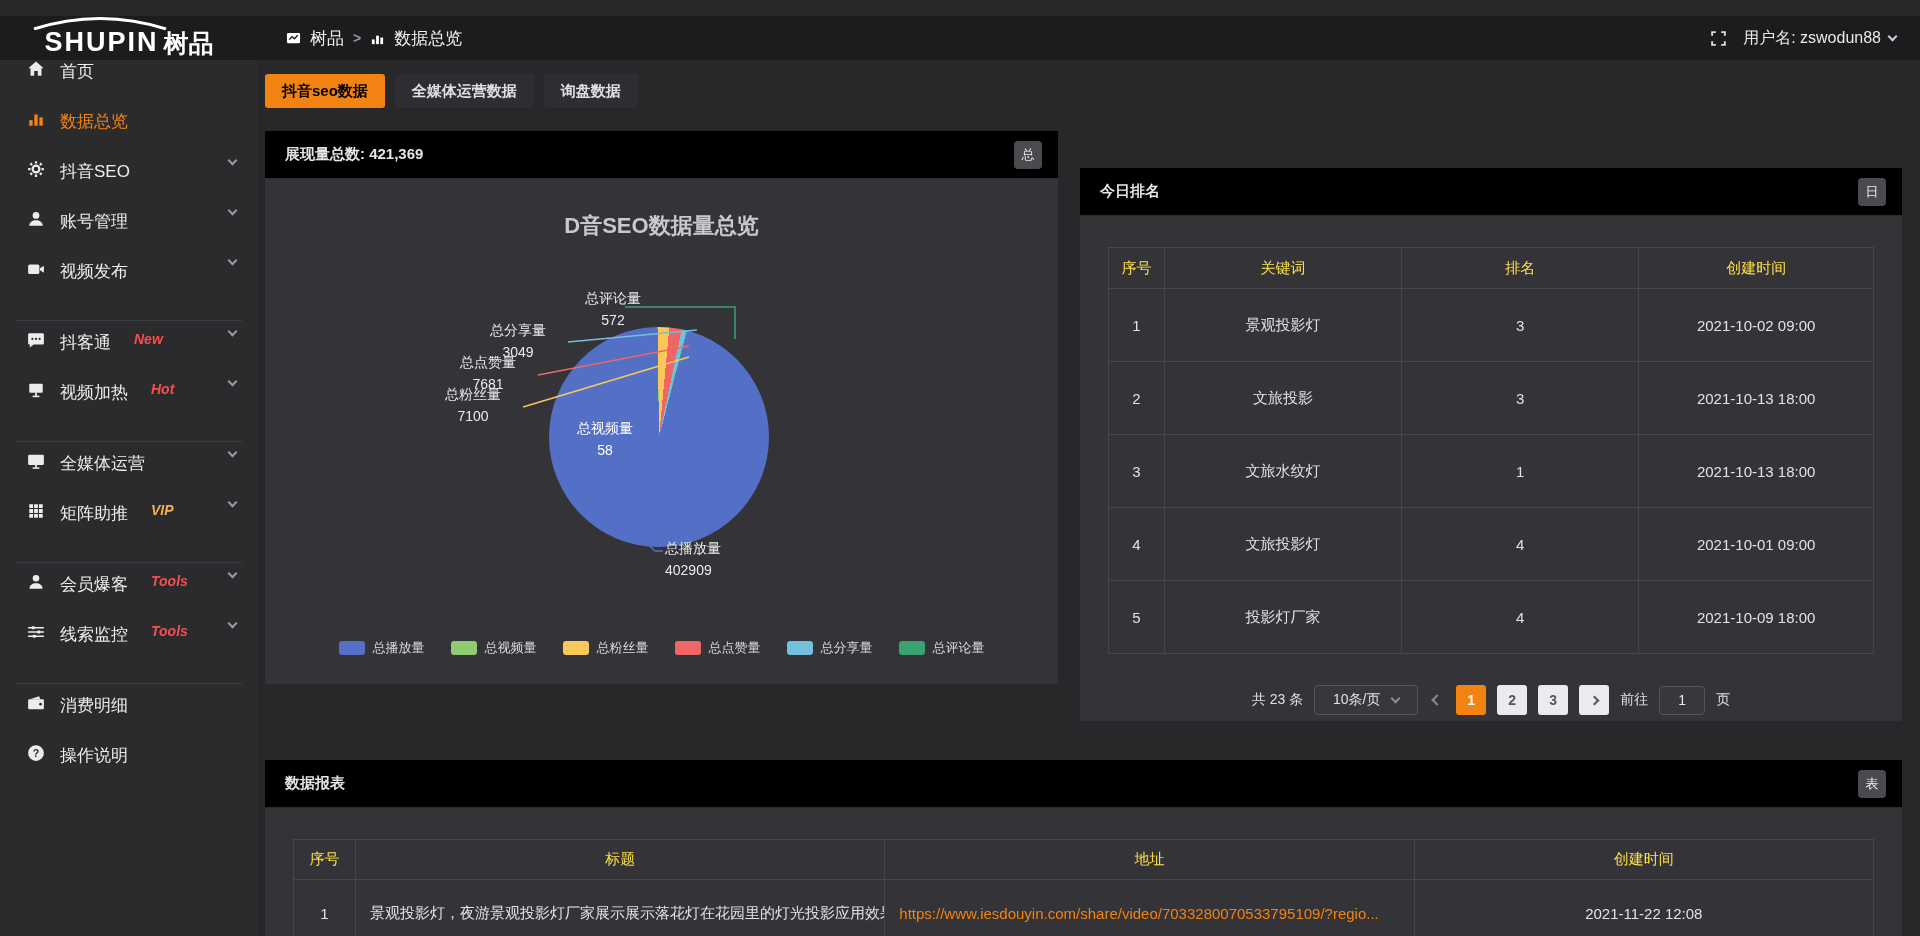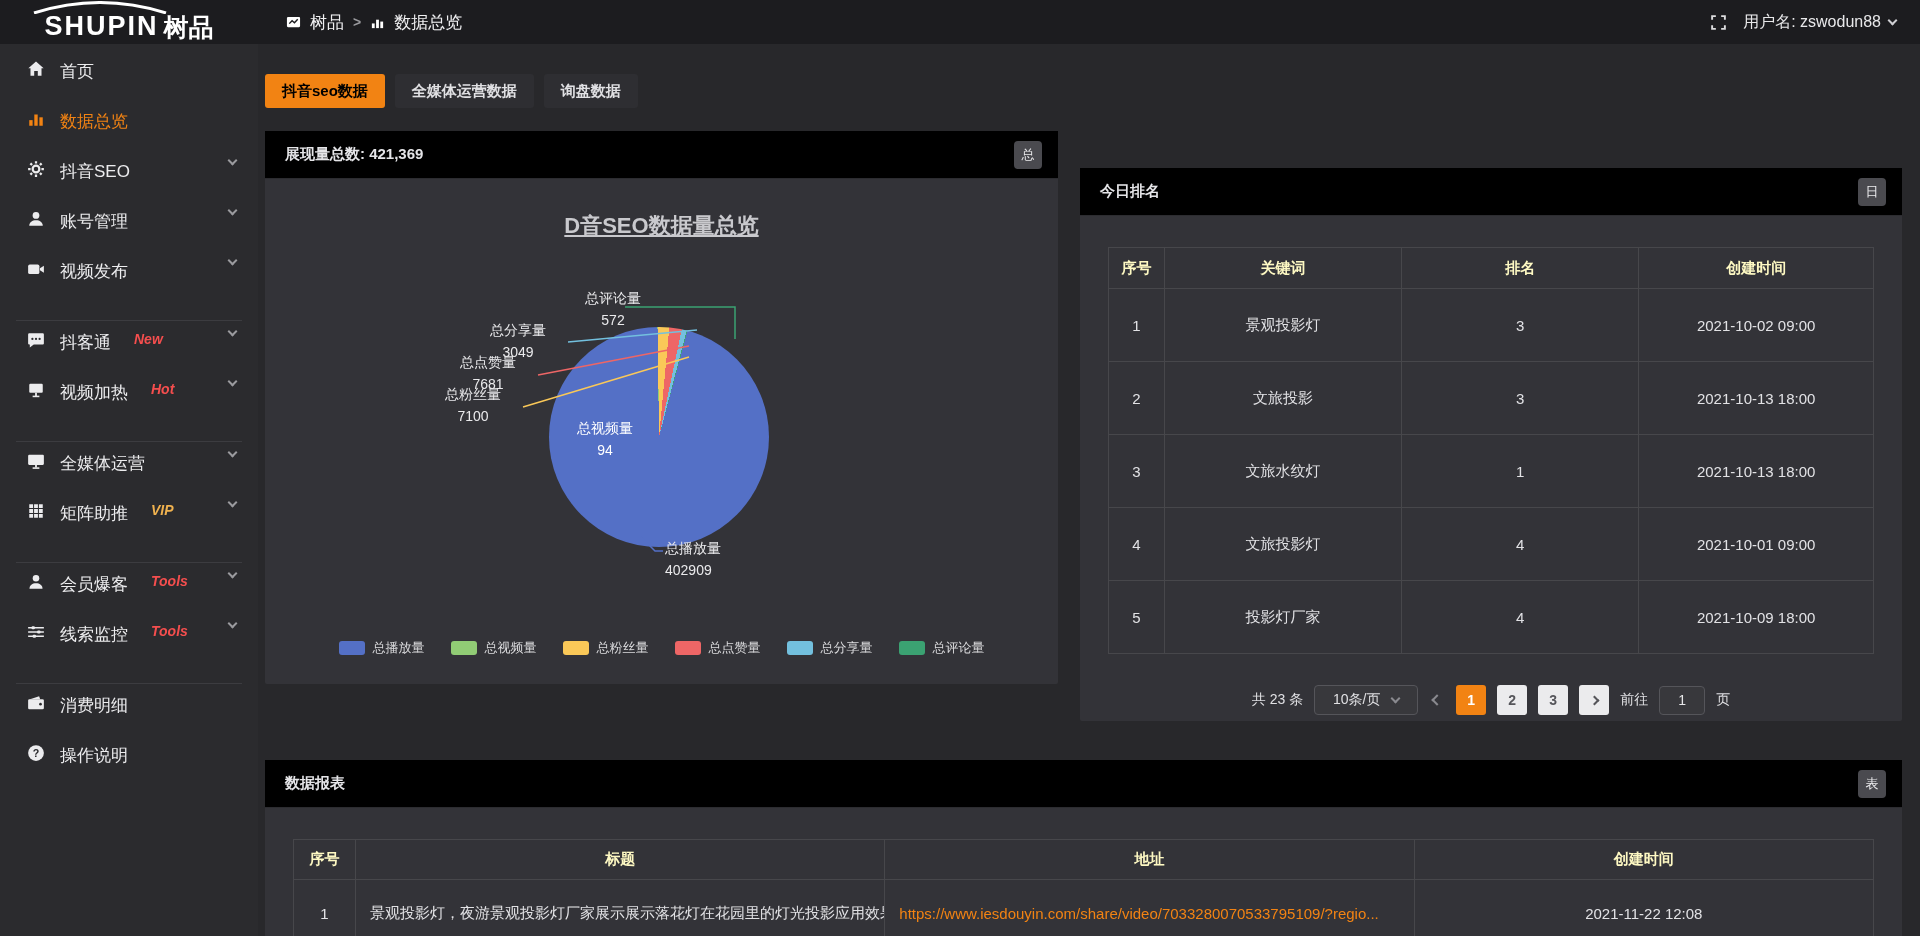--- a/index.html
+++ b/index.html
@@ -5,21 +5,21 @@
   * { box-sizing: border-box; margin: 0; padding: 0; }
   html, body { overflow: hidden; }
   body {
     width: 1920px; height: 936px; position: relative;
     background: #28282b; color: #e6e6e8;
     font-family: "Liberation Sans", "DejaVu Sans", sans-serif;
   }
   svg { display: block; }
 
   
-  .topbar { position: absolute; top: 0; left: 0; width: 100%; height: 44px;
+  .topbar { position: absolute; top: 16px; left: 0; width: 100%; height: 44px;
     background: #1c1c1f; display: flex; align-items: center; z-index: 9; }
   .logo { width: 258px; height: 100%; display: flex; align-items: flex-end;
     justify-content: center; gap: 5px; position: relative; padding-bottom: 4px; }
   .logo-arc { position: absolute; top: 1px; left: 30px; }
   .logo-en { font-size: 27px; font-weight: 800; letter-spacing: 2px; color: #fff; line-height: 1; }
   .logo-cn { font-size: 25px; font-weight: 800; color: #fff; line-height: 1.05; }
   .breadcrumb { margin-left: 28px; display: flex; align-items: center; gap: 9px;
     font-size: 17px; color: #f0f0f2; }
   .bc-sep { color: #9a9a9e; font-size: 14px; font-weight: 700; }
   .topbar-right { margin-left: auto; display: flex; align-items: center; gap: 16px;
@@ -62,21 +62,21 @@
     font-size: 15px; font-weight: 600; color: #e5e5e8;
     border-bottom: 1px solid #2c2c30; }
   .corner-badge { width: 28px; height: 28px; background: #4a4a4f; border-radius: 4px;
     display: flex; align-items: center; justify-content: center; font-size: 13px;
     font-weight: 400; color: #ececee; cursor: pointer; }
 
   
   .overview-panel { width: 793px; height: 553px; flex: 0 0 auto; }
   .chart-area { position: relative; height: 504px; }
   .chart-title { position: absolute; top: 32px; left: 0; width: 100%;
-    text-align: center; font-size: 22px; font-weight: 700; color: #c9c9cd; text-decoration: underline; }
+    text-align: center; font-size: 22px; font-weight: 700; color: #c9c9cd; }
   .pie { position: absolute; left: 284px; top: 148px; width: 220px; height: 220px;
     border-radius: 50%;
     background: conic-gradient(from 15deg,
       #5470c6 0deg 344.2deg,
       #91cc75 344.2deg 344.4deg,
       #fac858 344.4deg 350.4deg,
       #ee6666 350.4deg 356.95deg,
       #73c0de 356.95deg 359.55deg,
       #3ba272 359.55deg 360deg); }
   .leaders { position: absolute; left: 0; top: 0; }
@@ -90,22 +90,22 @@
   .lbl-play    { left: 400px; top: 358px; width: 130px; text-align: left; }
   .legend { position: absolute; left: 0; right: 0; top: 460px; display: flex;
     justify-content: center; align-items: center; gap: 26px; }
   .legend-item { display: flex; align-items: center; gap: 8px; font-size: 13px;
     color: #dcdcde; cursor: pointer; }
   .legend-swatch { width: 26px; height: 14px; border-radius: 3px; }
 
   
   table.data-table { border-collapse: collapse; width: calc(100% - 56px);
     margin: 31px 28px 0; table-layout: fixed; }
-  .data-table th { height: 41px; font-size: 15px; font-weight: 700;
-    color: #fef9c3; border: 1px solid #47474b; }
+  .data-table th { height: 41px; font-size: 15px; font-weight: 400;
+    color: #fde047; border: 1px solid #47474b; }
   .data-table td { height: 73px; text-align: center; font-size: 15px;
     color: #e2e2e5; border: 1px solid #47474b; }
 
   .ranking-panel { flex: 1 1 auto; height: 553px; margin-top: 37px; }
 
   
   .pager { margin: 31px 28px 0; display: flex; align-items: center;
     justify-content: center; gap: 11px; font-size: 14px; color: #e0e0e3; }
   .pager-select { width: 104px; height: 30px; background: #38383c;
     border: 1px solid #55555a; border-radius: 4px; display: flex;
@@ -370,21 +370,21 @@
         <div class="pie-label lbl-like">
           <div>总点赞量</div>
           <div>7681</div>
         </div>
         <div class="pie-label lbl-fans">
           <div>总粉丝量</div>
           <div>7100</div>
         </div>
         <div class="pie-label lbl-video">
           <div>总视频量</div>
-          <div>94</div>
+          <div>58</div>
         </div>
         <div class="pie-label lbl-play">
           <div>总播放量</div>
           <div>402909</div>
         </div>
 
         <div class="legend">
           <div class="legend-item">
             <span class="legend-swatch" style="background:#5470c6"></span>
             <span>总播放量</span>

